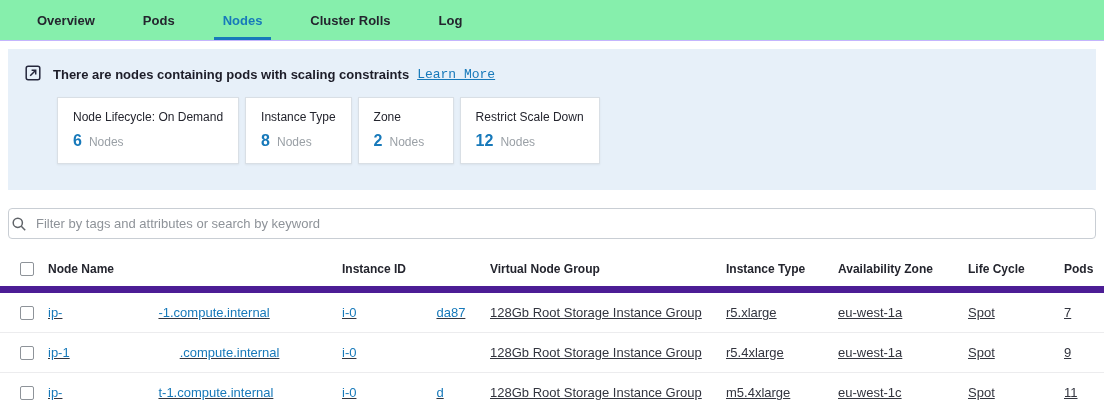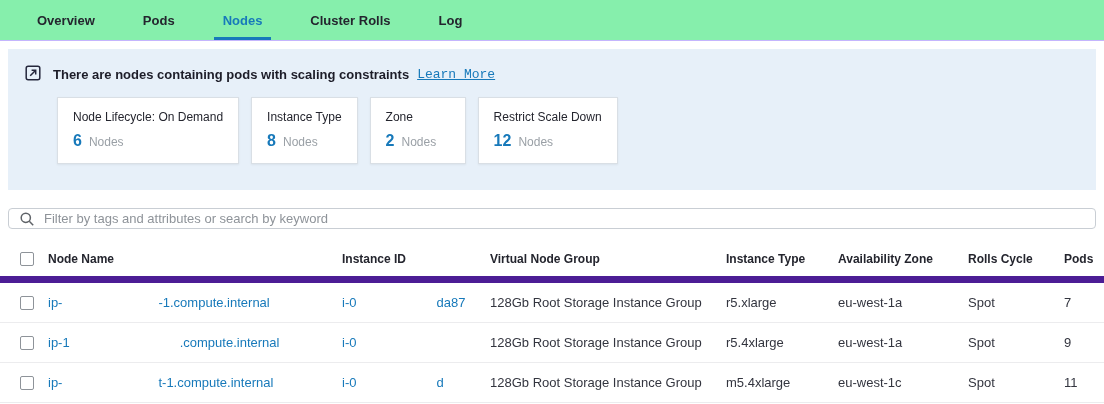--- a/index.html
+++ b/index.html
@@ -14,45 +14,45 @@
   .tab.active { color: #1779ba; }
   .tab.active::after { content: ""; position: absolute; left: 15px; right: 15px; bottom: 0;
     height: 3px; background: #1779ba; }
 
   
   .banner { margin: 8px 8px 0 8px; background: #e7f0f9; padding: 15px 16px 26px 16px; }
   .banner-msg { display: flex; align-items: flex-end; margin-bottom: 15px; }
   .banner-icon { width: 18px; height: 18px; margin-right: 11px; display: inline-flex; }
   .banner-text { font-size: 13px; font-weight: 700; color: #1c1c28; margin-right: 8px; }
   .banner-link { font-size: 13px; color: #1779ba; text-decoration: underline; cursor: pointer; font-family: Liberation Mono, monospace; }
-  .cards { display: flex; gap: 12px; margin-left: 33px; }
+  .cards { display: flex; gap: 6px; margin-left: 33px; }
   .card { background: #fff; border: 1px solid #d9dfe5; box-shadow: 0 1px 2px rgba(0,0,0,0.06);
     padding: 12px 15px 13px 15px; min-width: 96px; }
   .card-title { font-size: 12px; color: #24252e; margin-bottom: 8px; white-space: nowrap; }
   .card-count-row { display: flex; align-items: baseline; gap: 7px; }
   .card-count { font-size: 16px; font-weight: 600; color: #1779ba; }
   .card-unit { font-size: 12px; color: #9aa0a6; }
 
   
-  .search { margin: 18px 8px 14px 8px; height: 21px; border: 1px solid #c9ced4; border-radius: 4px;
-    display: flex; align-items: center; padding: 0 10px; background: #fff; }
+  .search { margin: 18px 8px 14px 8px; height: 31px; border: 1px solid #c9ced4; border-radius: 4px;
+    display: flex; align-items: center; padding: 0 2px; background: #fff; }
   .search-icon { width: 16px; height: 16px; margin-right: 9px; display: inline-flex; flex: none; }
   .search input { border: none; outline: none; flex: 1; font-size: 13px;
     font-family: "Liberation Sans", sans-serif; color: #24252e; background: transparent; }
   .search input::placeholder { color: #8e9399; }
 
   
   table { width: 1104px; border-collapse: collapse; table-layout: fixed; font-size: 13px; }
   col.c-cb { width: 38px; } col.c-name { width: 294px; } col.c-id { width: 148px; }
   col.c-vng { width: 236px; } col.c-itype { width: 112px; } col.c-az { width: 130px; }
   col.c-lc { width: 96px; } col.c-pods { width: 50px; }
   th { text-align: left; font-size: 12px; font-weight: 700; color: #24252e;
     padding: 9px 10px 10px 10px; border-bottom: 7px solid #4c1d95; white-space: nowrap; }
   td { padding: 12px 10px; border-bottom: 1px solid #ececee; color: #33353f; white-space: nowrap;
-    overflow: hidden; }
+    overflow: hidden; text-decoration: underline; }
   .cb-cell { padding-left: 20px; padding-right: 0; }
   input[type="checkbox"] { appearance: none; -webkit-appearance: none; width: 14px; height: 14px;
     border: 1px solid #8e9399; border-radius: 2px; background: #fff; cursor: pointer; display: block; }
   .cell-link { color: #1779ba; text-decoration: none; cursor: pointer; }
   .redact { display: inline-block; height: 2px; }
   .redact.r-name { width: 96px; }
   .redact.r-name-2 { width: 110px; }
   .redact.r-id { width: 80px; }
 </style>
 </head>
@@ -144,21 +144,21 @@
   <thead>
     <tr>
       <th class="cb-cell">
           <input type="checkbox" style="">
         </th>
       <th>Node Name</th>
       <th>Instance ID</th>
       <th>Virtual Node Group</th>
       <th>Instance Type</th>
       <th>Availability Zone</th>
-      <th>Rolls Cycle</th>
+      <th>Life Cycle</th>
       <th>Pods</th>
     </tr>
   </thead>
   <tbody>
     <tr>
       <td class="cb-cell">
           <input type="checkbox" style="">
         </td>
       <td><a class="cell-link"><span>ip-</span><span class="redact r-name"></span><span>-1.compute.internal</span></a></td>
       <td><a class="cell-link"><span>i-0</span><span class="redact r-id"></span><span>da87</span></a></td>

